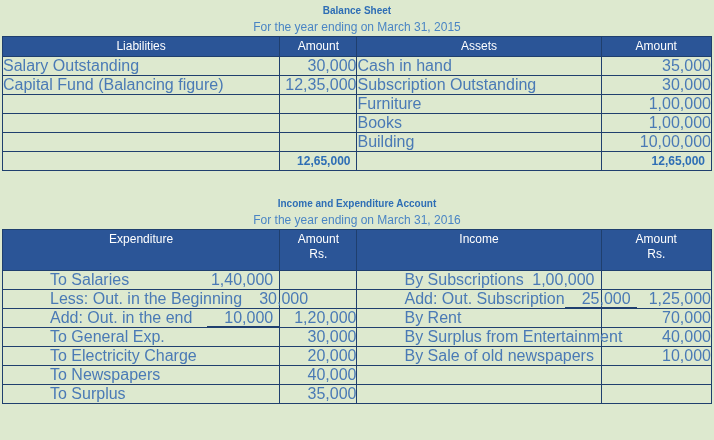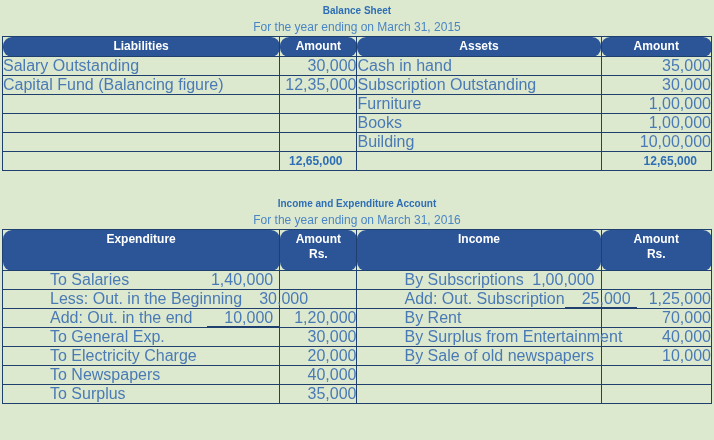--- a/index.html
+++ b/index.html
@@ -33,26 +33,25 @@
     border:1px solid #1f3f6e;
   }
   table.acct td, table.acct th{
     border:1px solid #1f3f6e;
     padding:0;
     vertical-align:top;
   }
   .hdr th{
     background:#2b5597;
     color:#ffffff;
-    font-weight:bold;
+    font-weight:normal;
     font-size:12px;
     text-align:center;
     height:19px;
     line-height:19px;
-    border-radius:9px;
   }
   .hdr th.two{
     line-height:15px;
     height:38px;
     padding:2px 0 0 0;
   }
   .hdr th.two span{display:block;}
   .cellrow td{
     height:18px;
     font-size:16px;
@@ -61,21 +60,21 @@
   }
   .lbl{padding-left:5px;text-align:left;}
   .num{padding-right:6px;text-align:right;}
   .tot td{
     height:18px;
     font-size:12px;
     line-height:18px;
     font-weight:bold;
     color:#2e6eb5;
   }
-  .tot td.num{padding-right:14px;text-align:right;}
+  .tot td.num{padding-right:6px;text-align:right;}
   
   .split{
     display:flex;
     justify-content:space-between;
     align-items:baseline;
     height:18px;
     margin-left:42px;
   }
   .split .s-lbl{padding-left:5px;}
   .split .s-amt{

